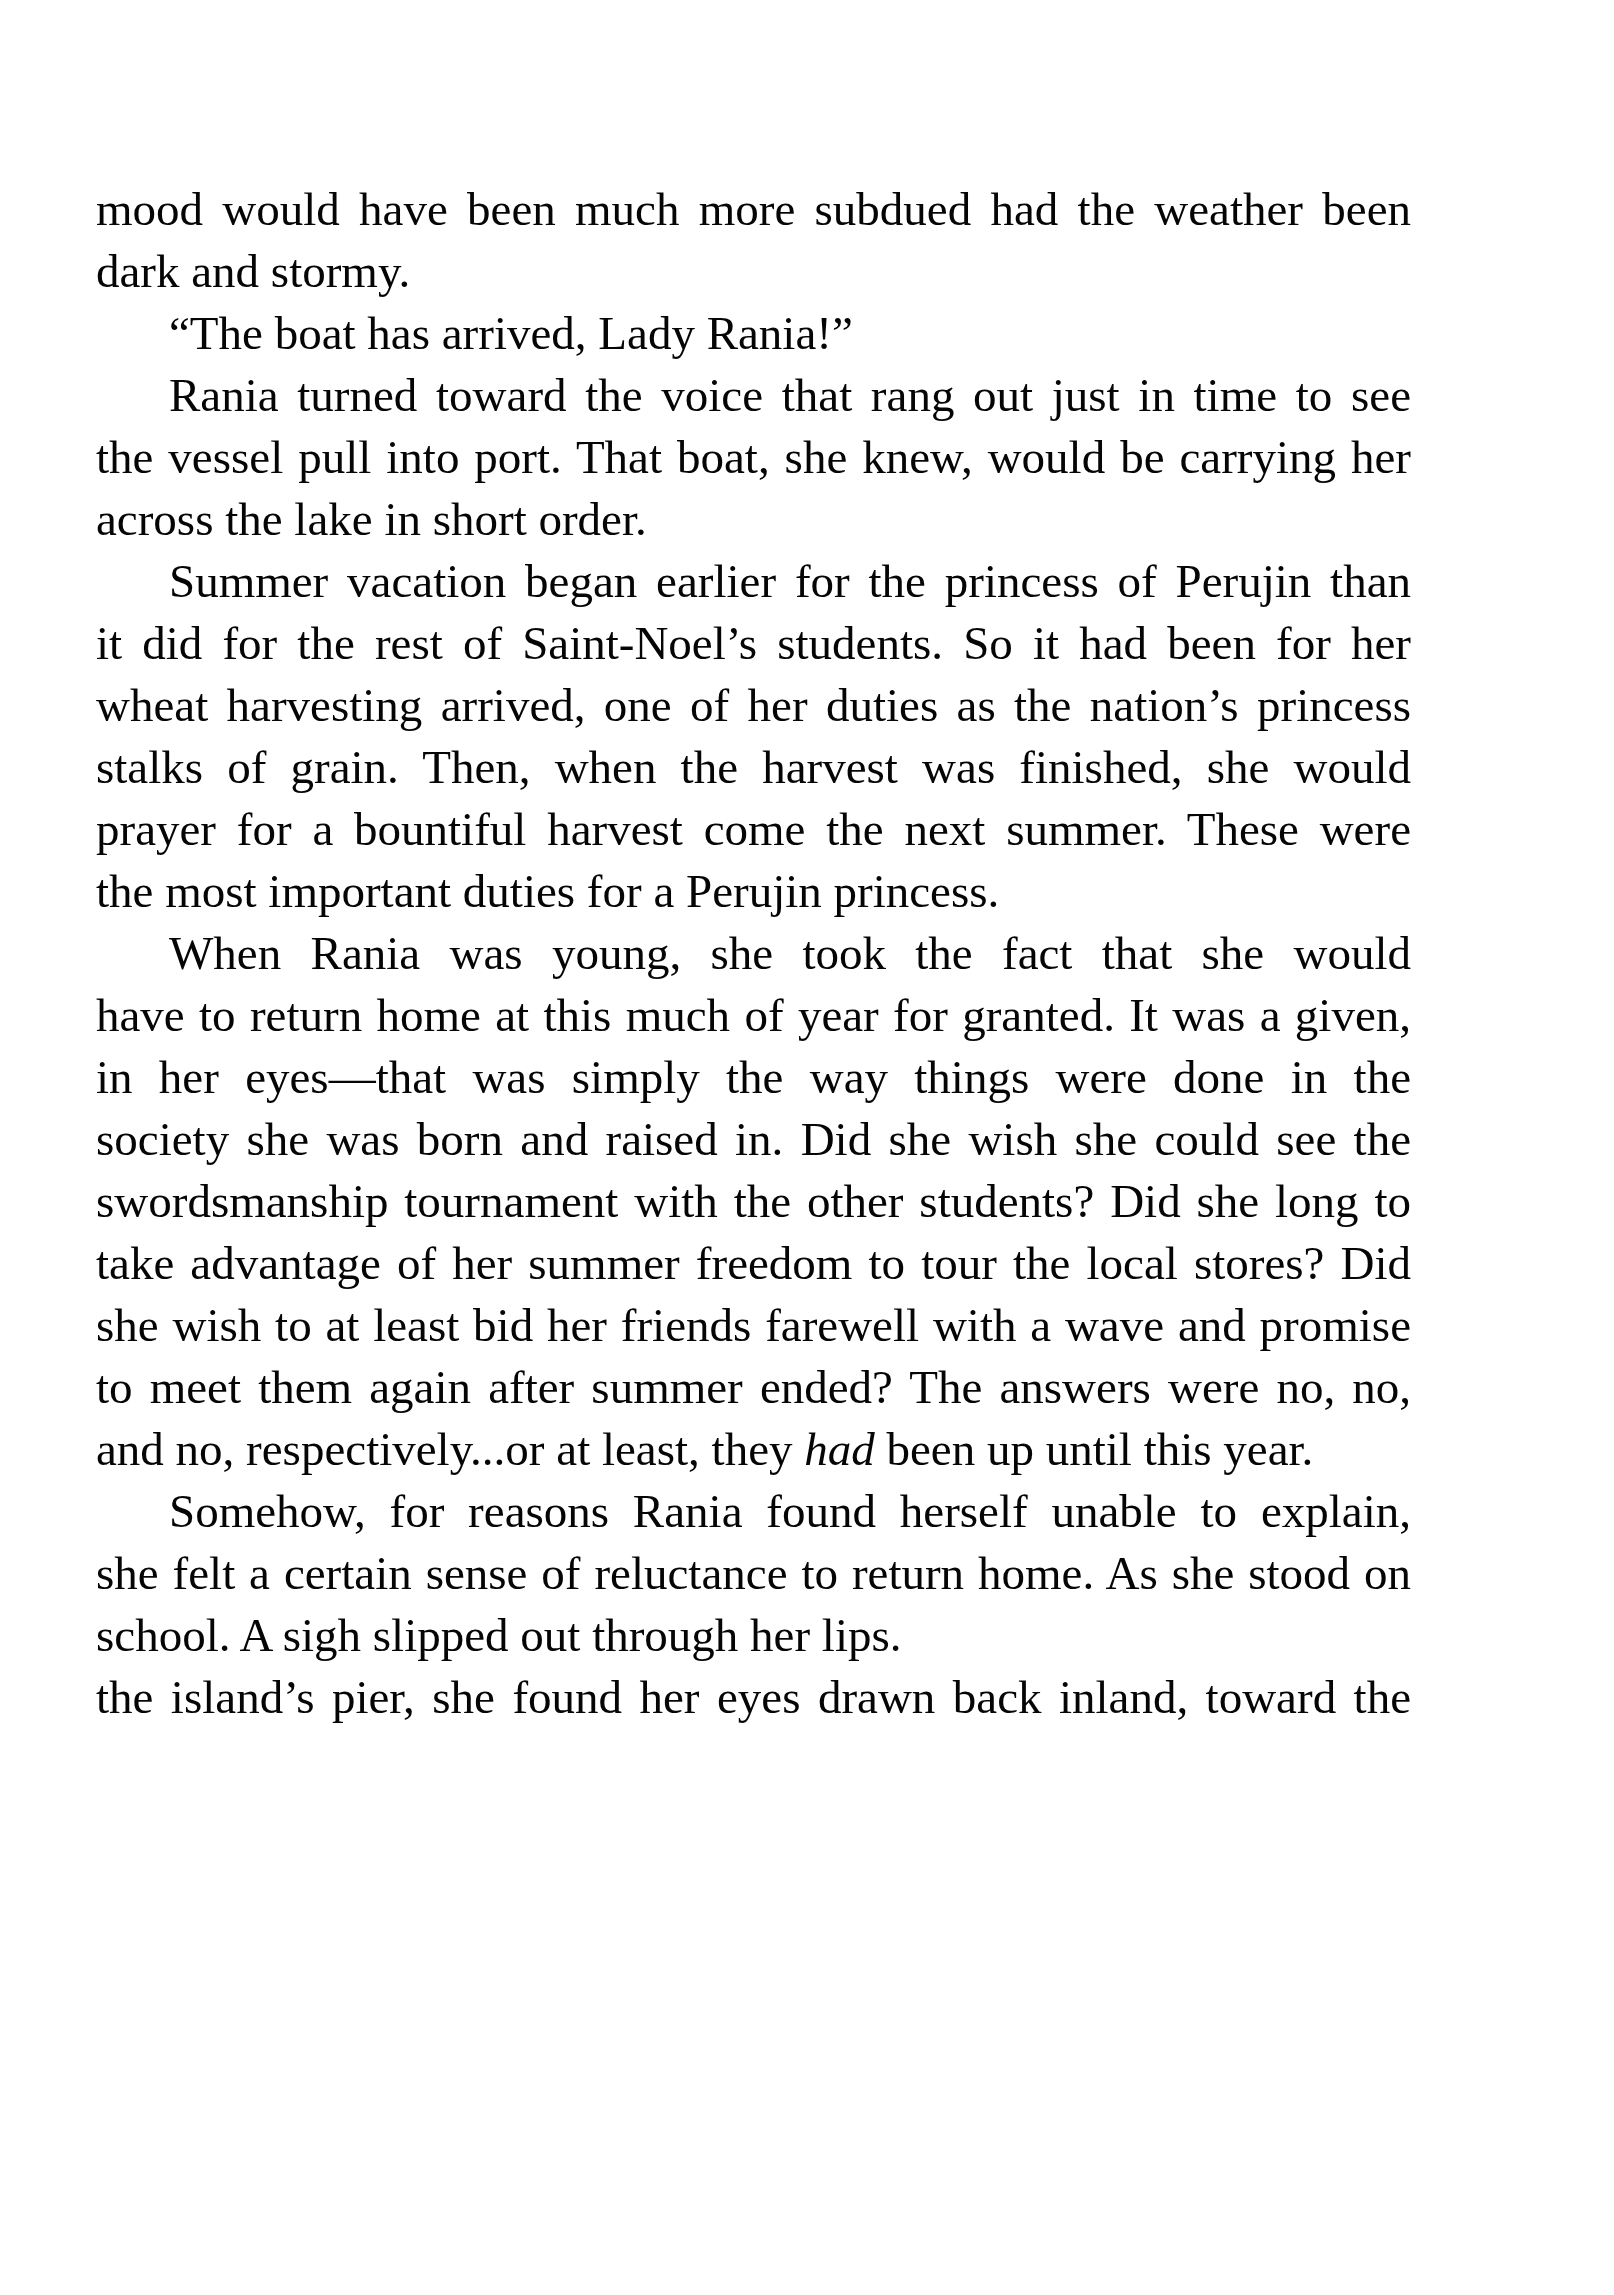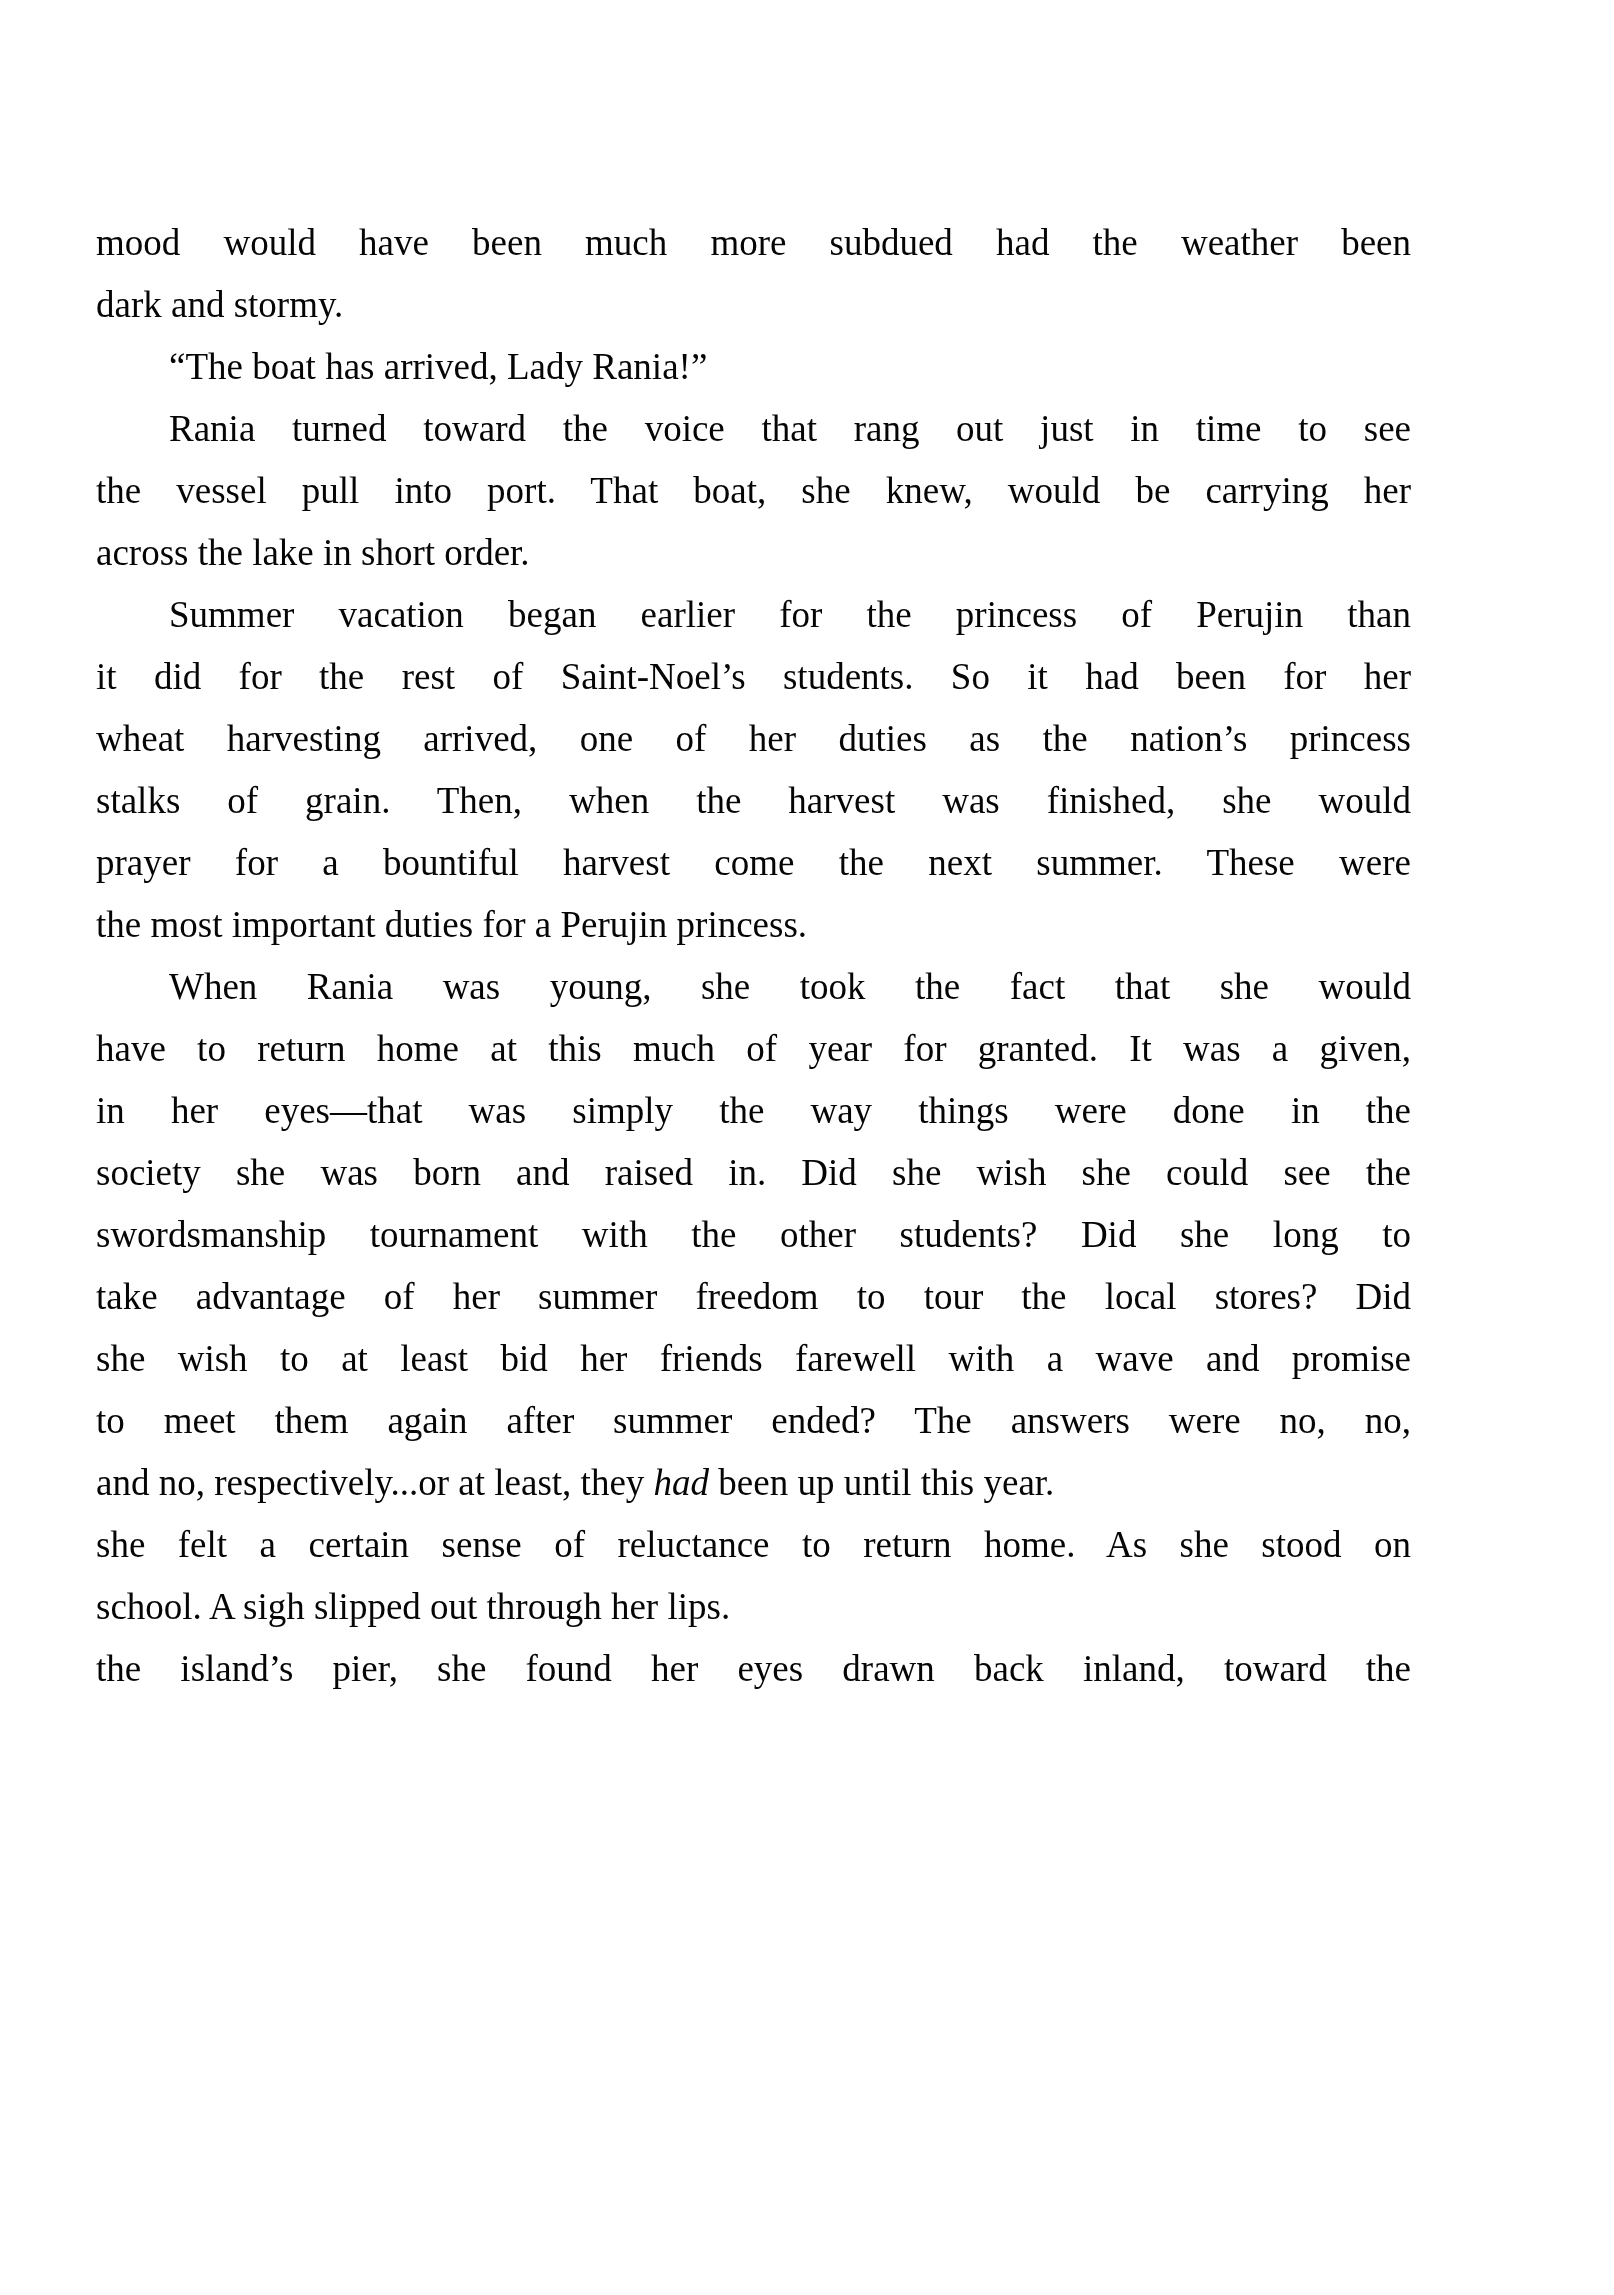--- a/index.html
+++ b/index.html
@@ -11,23 +11,23 @@
     width: 1614px;
     height: 2295px;
     position: relative;
     overflow: hidden;
     font-family: "Liberation Serif", "DejaVu Serif", serif;
     color: #050505;
   }
   .text-block {
     position: absolute;
     left: 96px;
-    top: 212px;
+    top: 178px;
     width: 1315px;
-    font-size: 37px;
+    font-size: 47px;
     line-height: 62px;
     letter-spacing: 0;
   }
   .para { margin: 0; padding: 0; }
   .line {
     text-align: left;
     white-space: normal;
   }
   .line.justify {
     text-align: justify;
@@ -73,19 +73,20 @@
     <div class="line justify">in her eyes—that was simply the way things were done in the</div>
     <div class="line justify">society she was born and raised in. Did she wish she could see the</div>
     <div class="line justify">swordsmanship tournament with the other students? Did she long to</div>
     <div class="line justify">take advantage of her summer freedom to tour the local stores? Did</div>
     <div class="line justify">she wish to at least bid her friends farewell with a wave and promise</div>
     <div class="line justify">to meet them again after summer ended? The answers were no, no,</div>
     <div class="line"><span>and no, respectively...or at least, they </span><span class="italic">had</span><span> been up until this year.</span></div>
   </div>
 
   <div class="para">
+    <div class="line justify indent">Somehow, for reasons Rania found herself unable to explain,</div>
     <div class="line justify">she felt a certain sense of reluctance to return home. As she stood on</div>
     <div class="line">school. A sigh slipped out through her lips.</div>
     <div class="line justify">the island’s pier, she found her eyes drawn back inland, toward the</div>
   </div>
 
 </div>
 
 
 </body></html>

